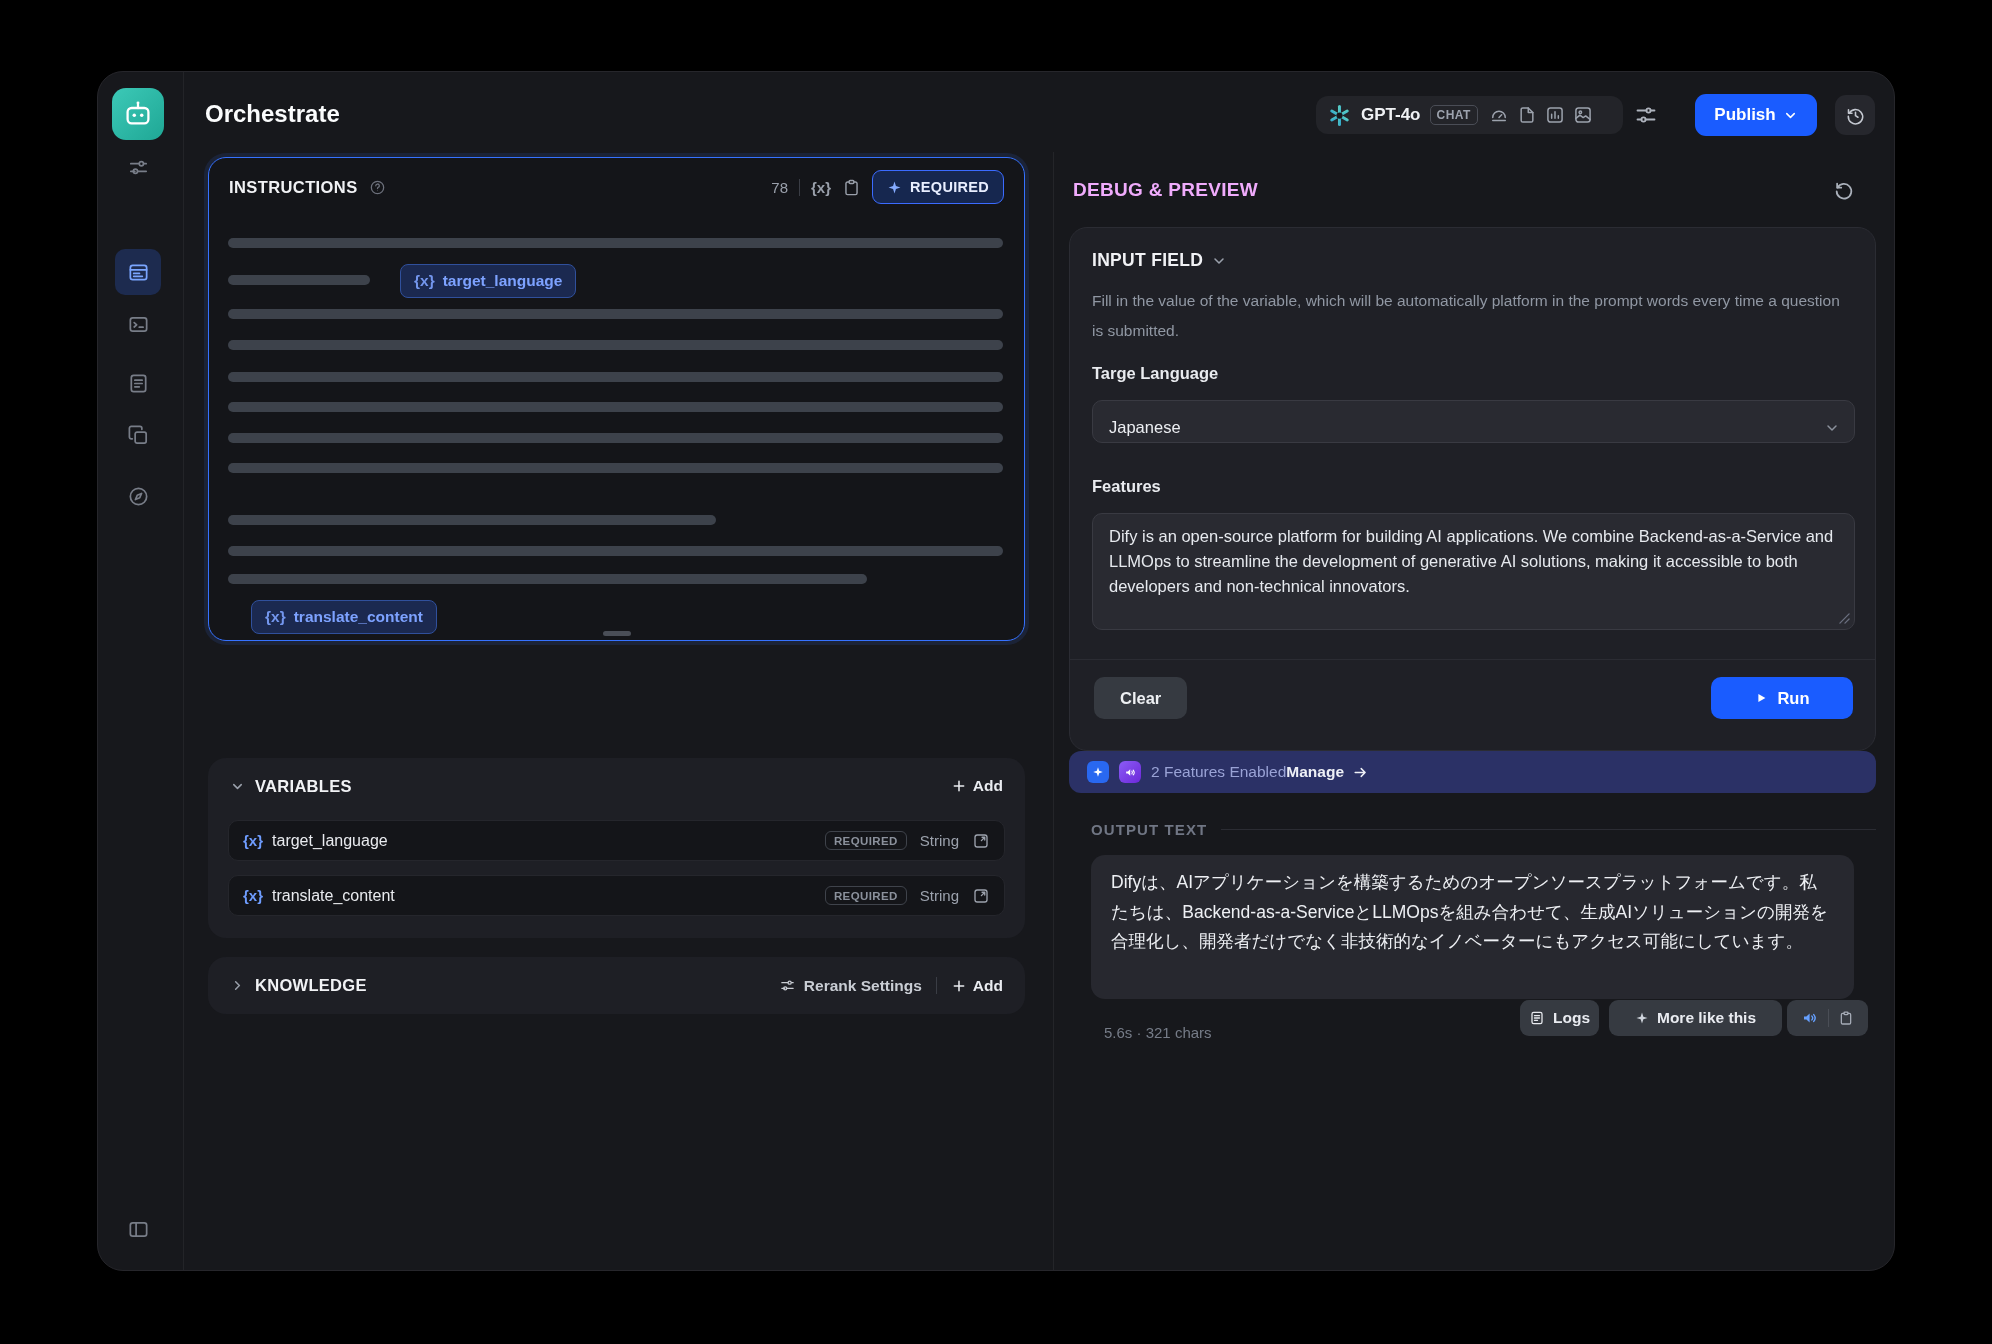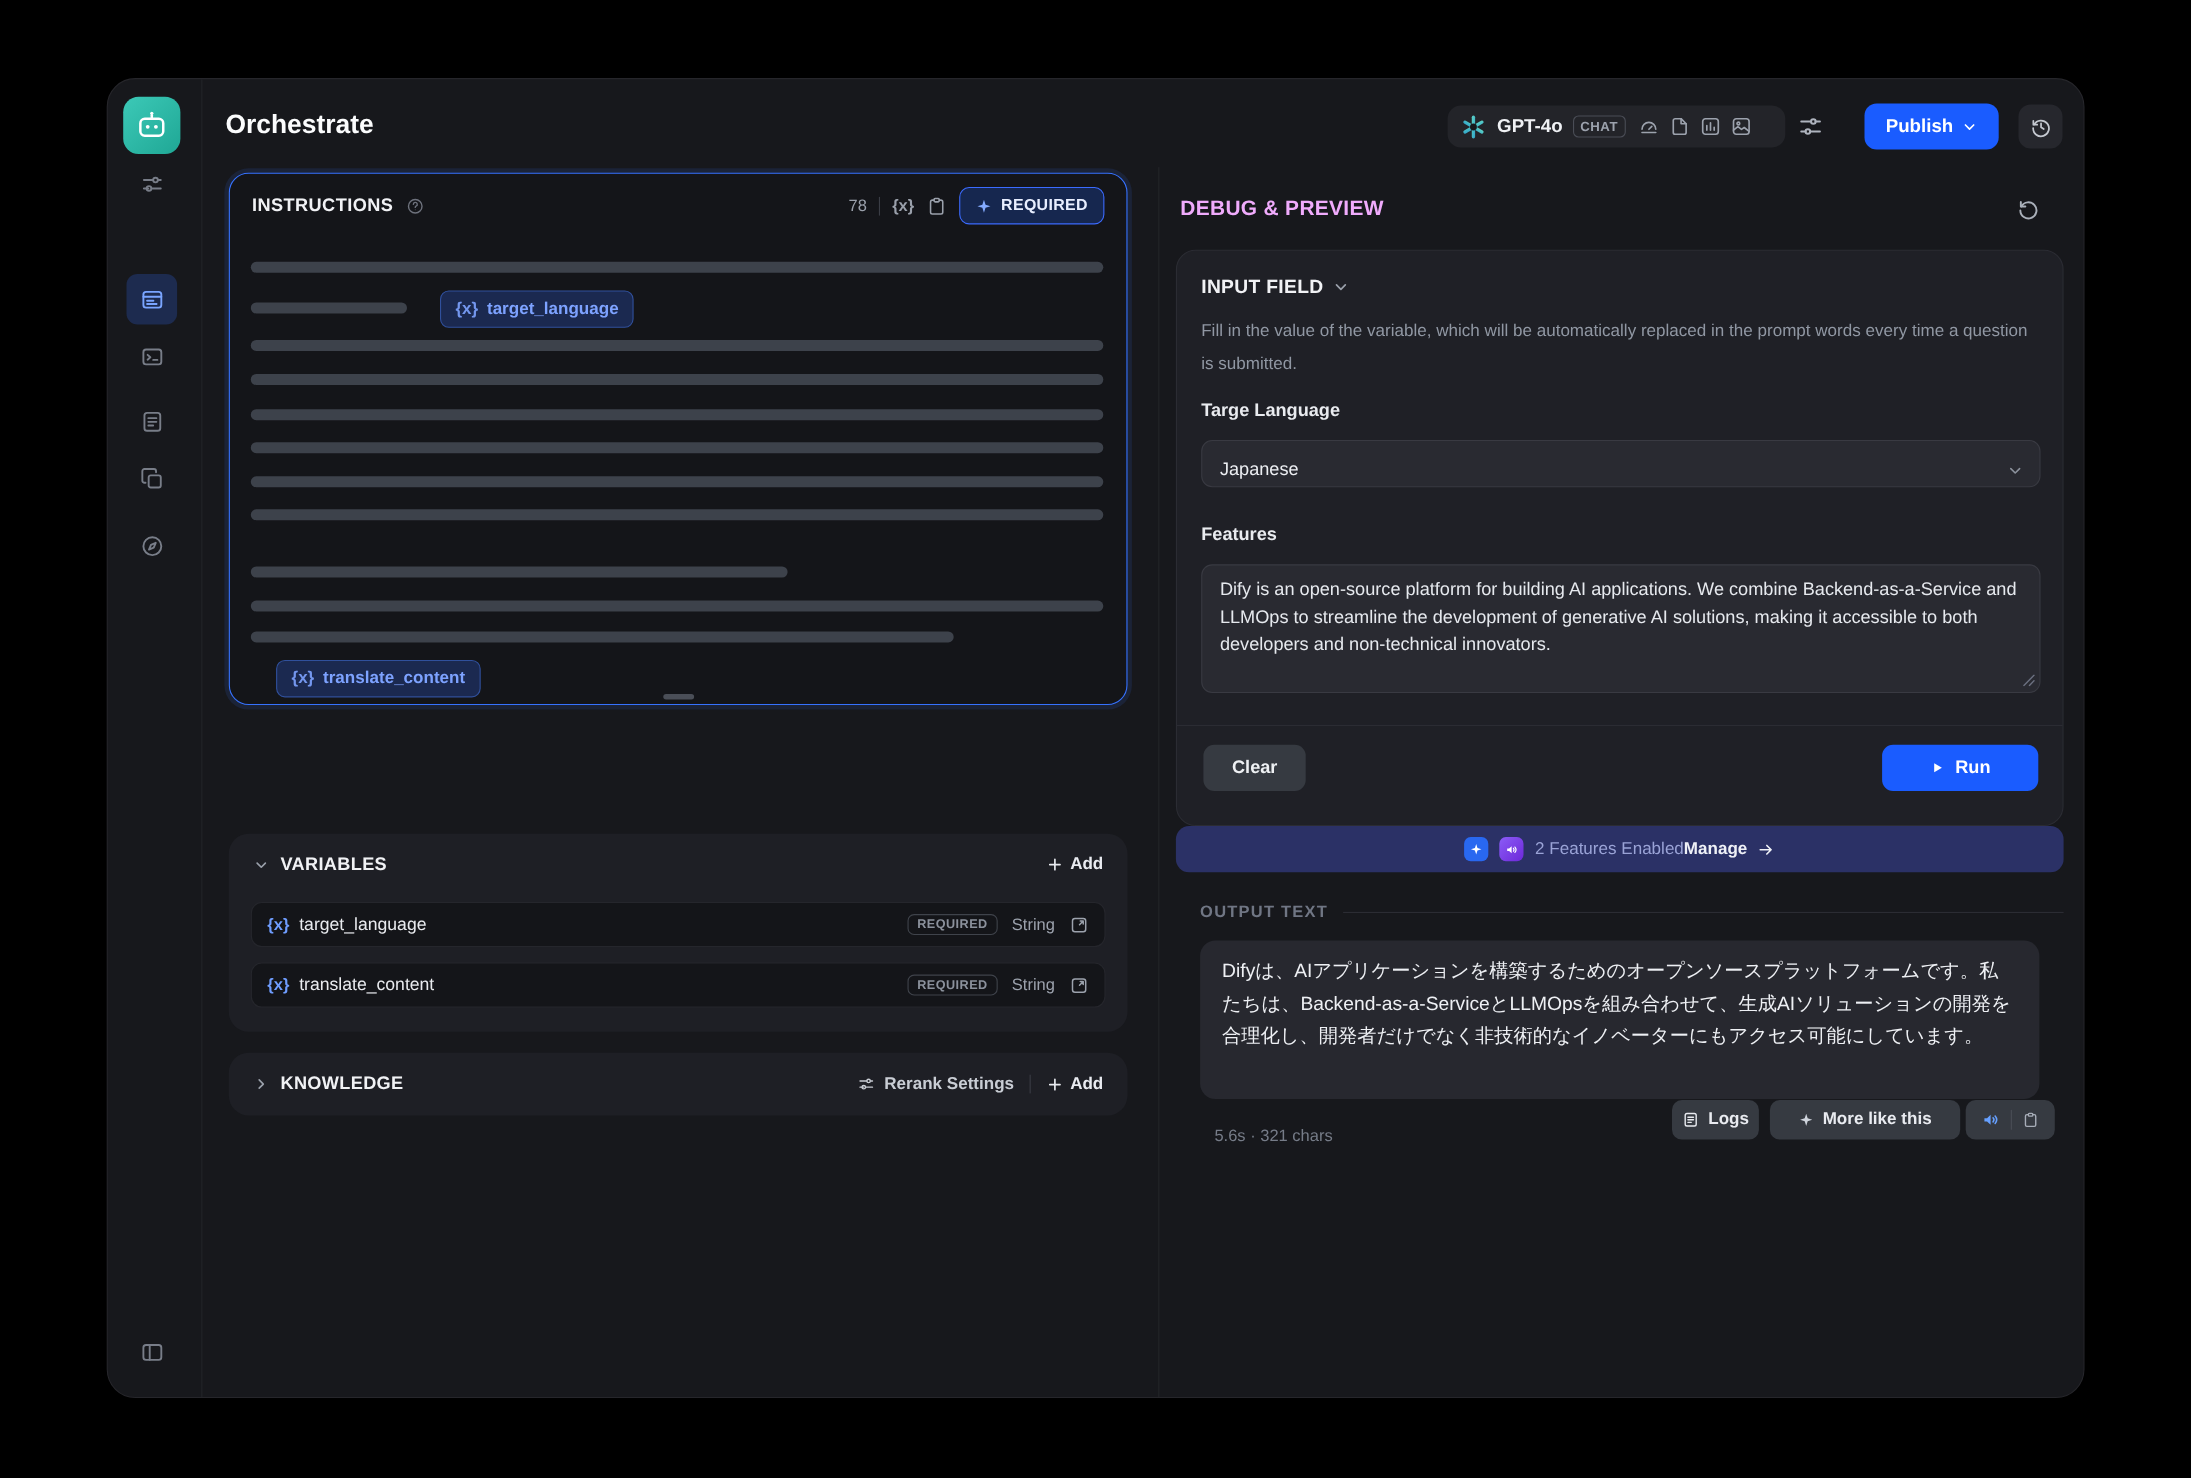--- a/index.html
+++ b/index.html
@@ -97,21 +97,21 @@
                    font-family:"Liberation Sans","DejaVu Sans",sans-serif; outline:none; }
   .resize-glyph { position:absolute; right:5px; bottom:6px; color:#6b7080; }
   .card-divider { position:absolute; left:0; top:431px; width:100%; height:1px; background:#2b2c33; }
   .clear-btn { position:absolute; left:24px; top:449px; height:42px; padding:0 26px; border-radius:10px;
                background:#363a41; border:none; color:#eef0f3; font-size:16.5px; font-weight:600; }
   .run-btn { position:absolute; right:22px; top:449px; width:142px; height:42px; border-radius:10px;
              background:#1a5cff; border:none; color:#fff; font-size:16.5px; font-weight:600;
              display:flex; align-items:center; justify-content:center; gap:9px; }
 
   .features-bar { position:absolute; left:971px; top:679px; width:807px; height:42px; border-radius:12px;
-                  background:#2b3166; display:flex; align-items:center; justify-content:center; padding:0 18px; }
+                  background:#2b3166; display:flex; align-items:center; justify-content:flex-start; padding:0 18px; }
   .fb-left { display:flex; align-items:center; gap:10px; }
   .f-icn { width:22px; height:22px; border-radius:6px; display:flex; align-items:center; justify-content:center; color:#fff; }
   .f-icn.blue { background:#2968f0; }
   .f-icn.violet { background:linear-gradient(135deg,#8b5cf6,#6d28d9); }
   .fb-label { font-size:15.5px; color:#9aa3d6; }
   .manage-btn { display:flex; align-items:center; gap:8px; color:#eef0f6; font-size:15.5px; font-weight:600; background:none; border:none; }
 
   .output-label-row { position:absolute; left:993px; top:749px; width:785px; display:flex; align-items:center; gap:14px; }
   .output-label { font-size:15px; font-weight:600; letter-spacing:1.1px; color:#707684; white-space:nowrap; }
   .output-rule { flex:1; height:1px; background:#2b2c33; }
@@ -420,21 +420,21 @@
 
   <div class="input-card" data-interactable="false">
     <div class="if-title-row">
       <span class="if-title" data-interactable="false">INPUT FIELD</span>
       <span style="color:#9aa0ab" data-interactable="true">
         <svg width="16" height="16" viewBox="0 0 24 24" fill="none" stroke="currentColor" stroke-width="2.3" stroke-linecap="round" stroke-linejoin="round">
             <path d="M6 9l6 6 6-6"></path>
           </svg>
       </span>
     </div>
-    <p class="if-desc" data-interactable="false">Fill in the value of the variable, which will be automatically replaced in the prompt words every time a question is submitted.</p>
+    <p class="if-desc" data-interactable="false">Fill in the value of the variable, which will be automatically platform in the prompt words every time a question is submitted.</p>
 
     <div class="field-label" style="top:136px" data-interactable="false">Targe Language</div>
     <div class="select" data-interactable="true">
       <span data-interactable="false">Japanese</span>
       <span style="color:#8b919c" data-interactable="false">
         <svg width="16" height="16" viewBox="0 0 24 24" fill="none" stroke="currentColor" stroke-width="2.2" stroke-linecap="round" stroke-linejoin="round">
             <path d="M6 9l6 6 6-6"></path>
           </svg>
       </span>
     </div>

